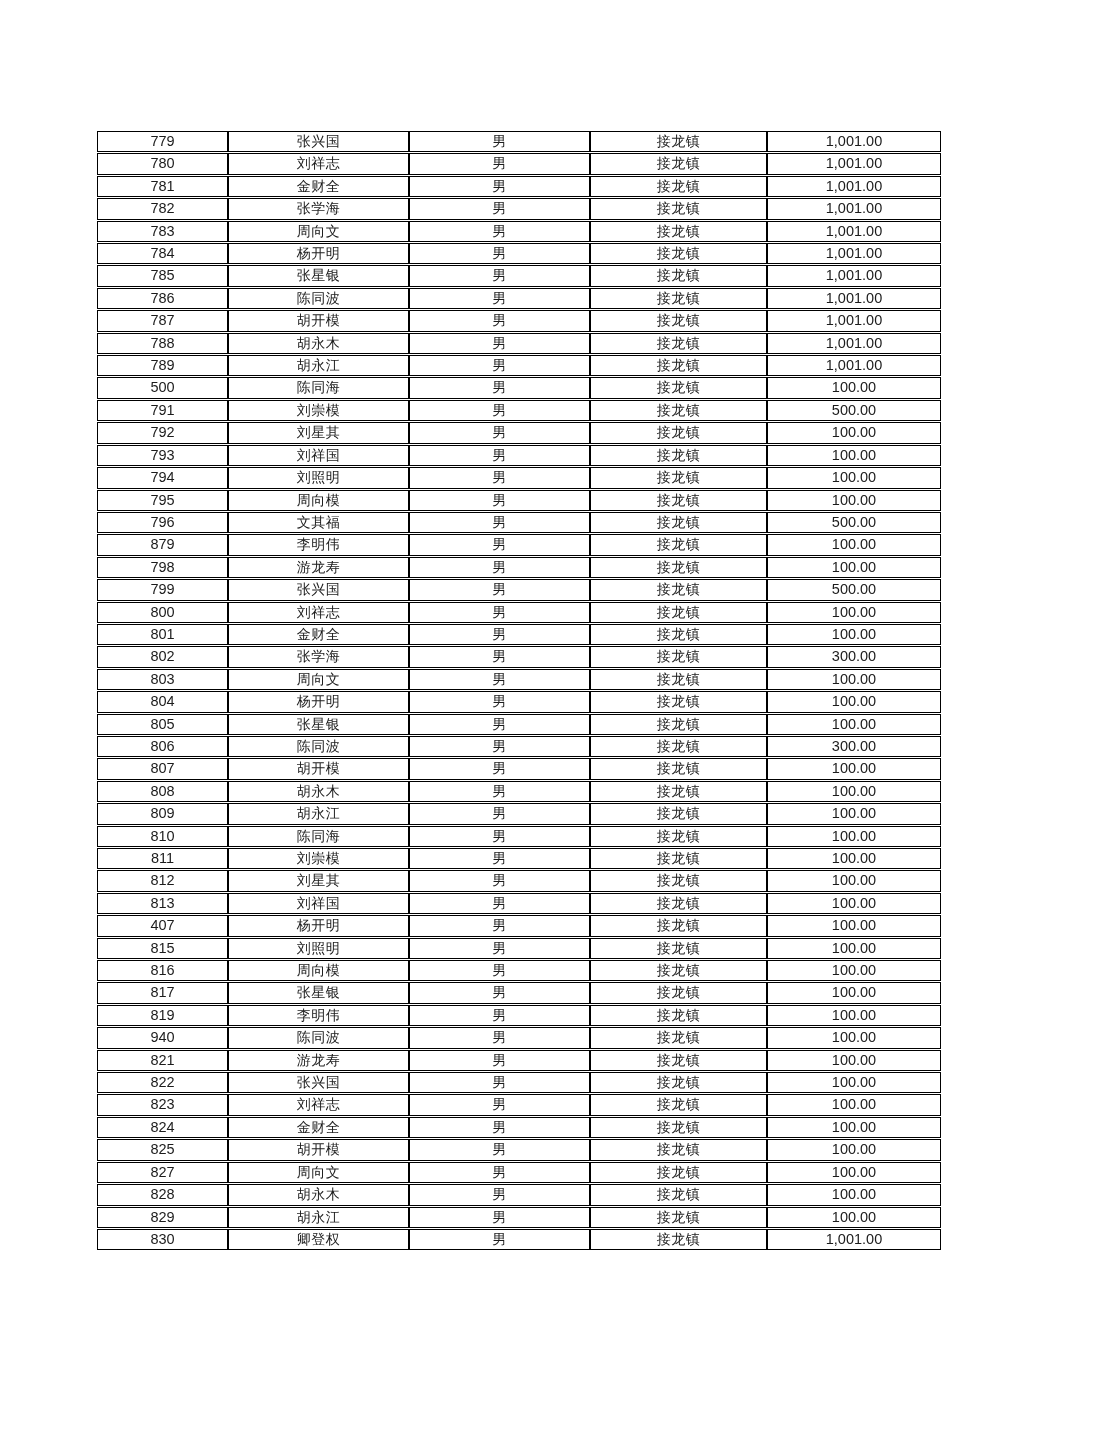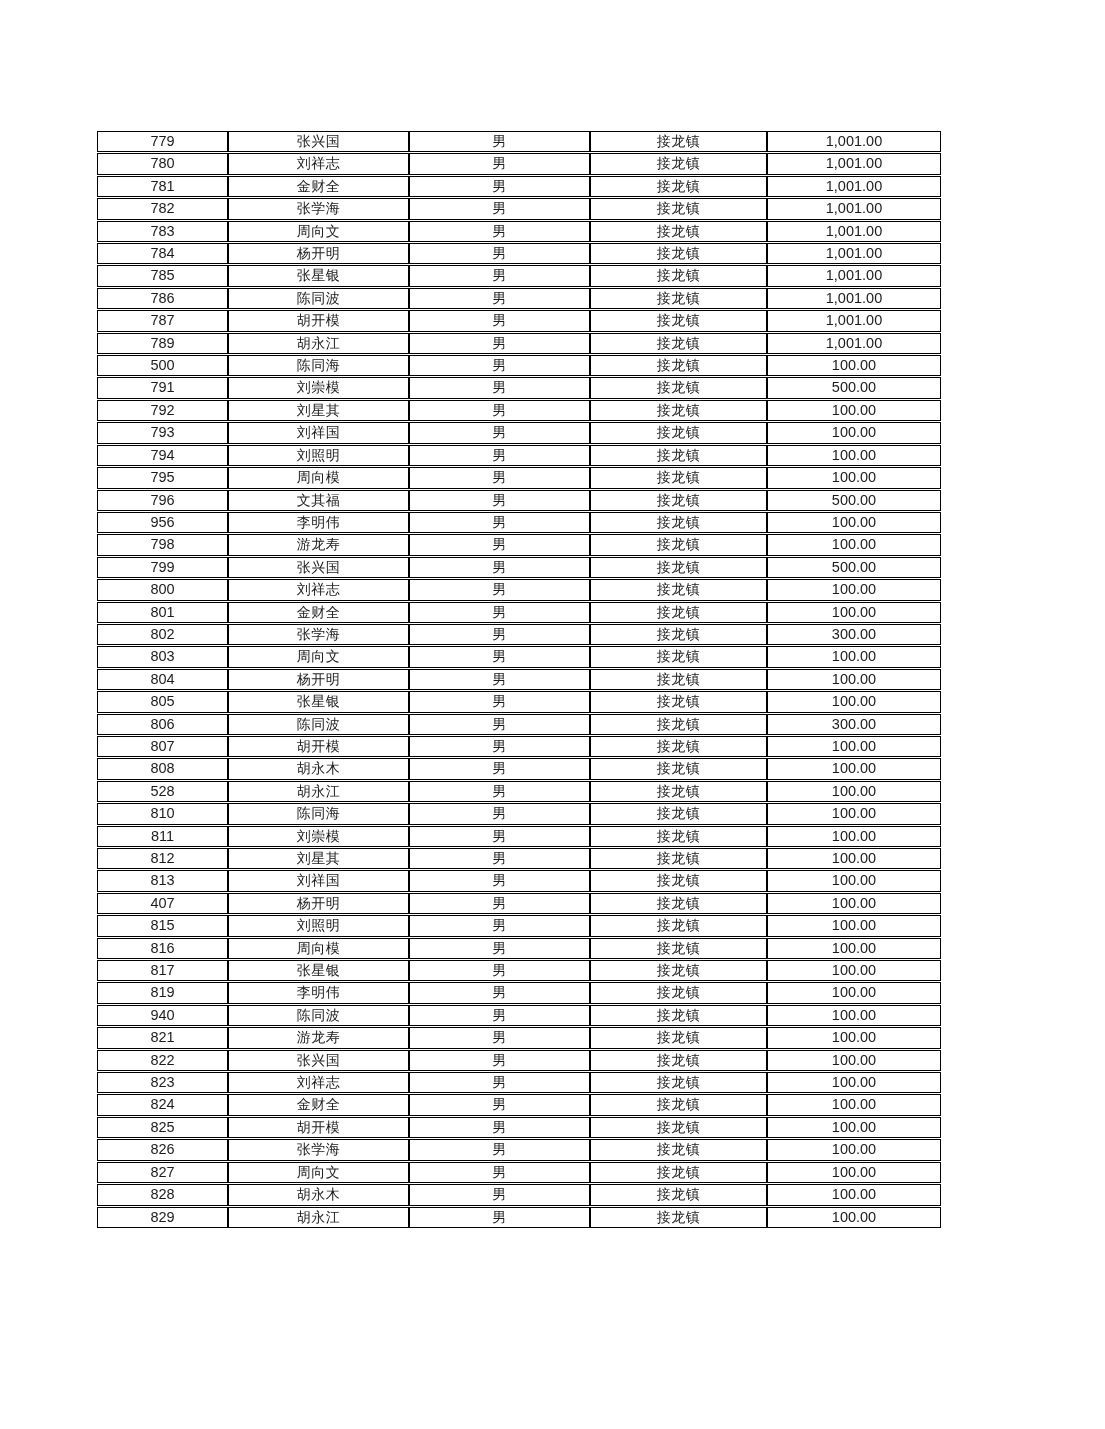--- a/index.html
+++ b/index.html
@@ -126,20 +126,27 @@
   </tr>
 
   <tr>
     <td class="num">787</td>
     <td>胡开模</td>
     <td>男</td>
     <td>接龙镇</td>
     <td class="amt">1,001.00</td>
   </tr>
 
+  <tr>
+    <td class="num">788</td>
+    <td>胡永木</td>
+    <td>男</td>
+    <td>接龙镇</td>
+    <td class="amt">1,001.00</td>
+  </tr>
 
   <tr>
     <td class="num">789</td>
     <td>胡永江</td>
     <td>男</td>
     <td>接龙镇</td>
     <td class="amt">1,001.00</td>
   </tr>
 
   <tr>
@@ -192,21 +199,21 @@
 
   <tr>
     <td class="num">796</td>
     <td>文其福</td>
     <td>男</td>
     <td>接龙镇</td>
     <td class="amt">500.00</td>
   </tr>
 
   <tr>
-    <td class="num">956</td>
+    <td class="num">879</td>
     <td>李明伟</td>
     <td>男</td>
     <td>接龙镇</td>
     <td class="amt">100.00</td>
   </tr>
 
   <tr>
     <td class="num">798</td>
     <td>游龙寿</td>
     <td>男</td>
@@ -288,21 +295,21 @@
 
   <tr>
     <td class="num">808</td>
     <td>胡永木</td>
     <td>男</td>
     <td>接龙镇</td>
     <td class="amt">100.00</td>
   </tr>
 
   <tr>
-    <td class="num">528</td>
+    <td class="num">809</td>
     <td>胡永江</td>
     <td>男</td>
     <td>接龙镇</td>
     <td class="amt">100.00</td>
   </tr>
 
   <tr>
     <td class="num">810</td>
     <td>陈同海</td>
     <td>男</td>
@@ -416,27 +423,20 @@
   </tr>
 
   <tr>
     <td class="num">825</td>
     <td>胡开模</td>
     <td>男</td>
     <td>接龙镇</td>
     <td class="amt">100.00</td>
   </tr>
 
-  <tr>
-    <td class="num">826</td>
-    <td>张学海</td>
-    <td>男</td>
-    <td>接龙镇</td>
-    <td class="amt">100.00</td>
-  </tr>
 
   <tr>
     <td class="num">827</td>
     <td>周向文</td>
     <td>男</td>
     <td>接龙镇</td>
     <td class="amt">100.00</td>
   </tr>
 
   <tr>
@@ -448,15 +448,22 @@
   </tr>
 
   <tr>
     <td class="num">829</td>
     <td>胡永江</td>
     <td>男</td>
     <td>接龙镇</td>
     <td class="amt">100.00</td>
   </tr>
 
+  <tr>
+    <td class="num">830</td>
+    <td>卿登权</td>
+    <td>男</td>
+    <td>接龙镇</td>
+    <td class="amt">1,001.00</td>
+  </tr>
 </tbody>
   </table>
 </div>
 
 </body></html>

